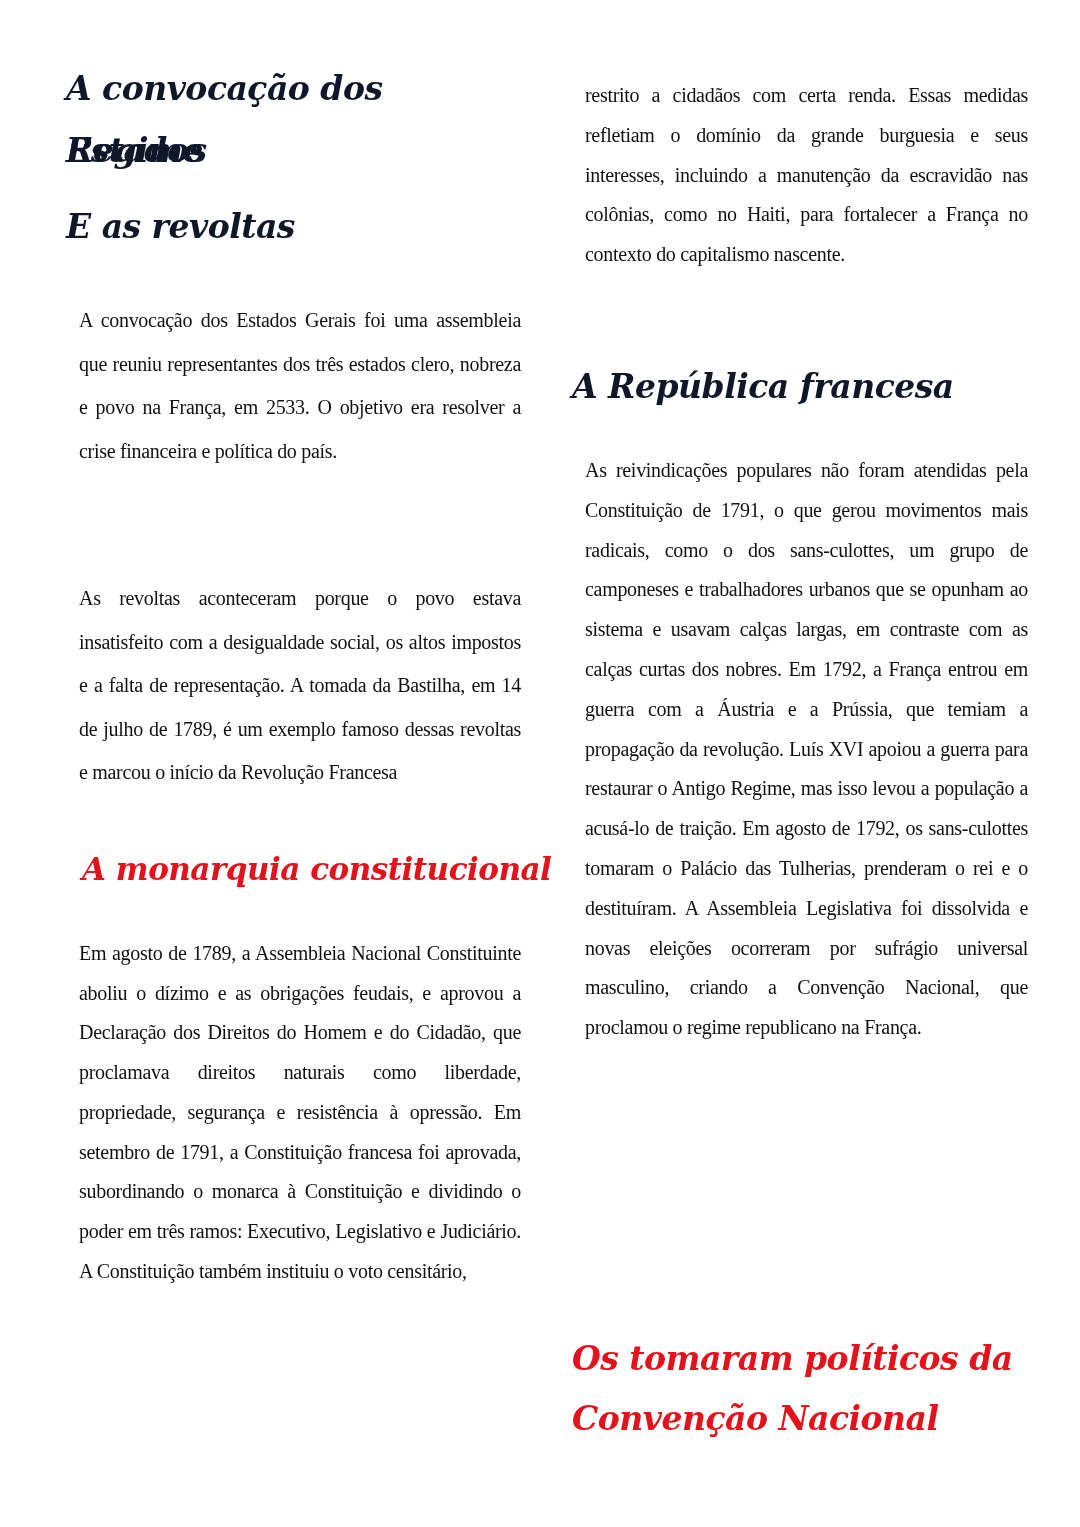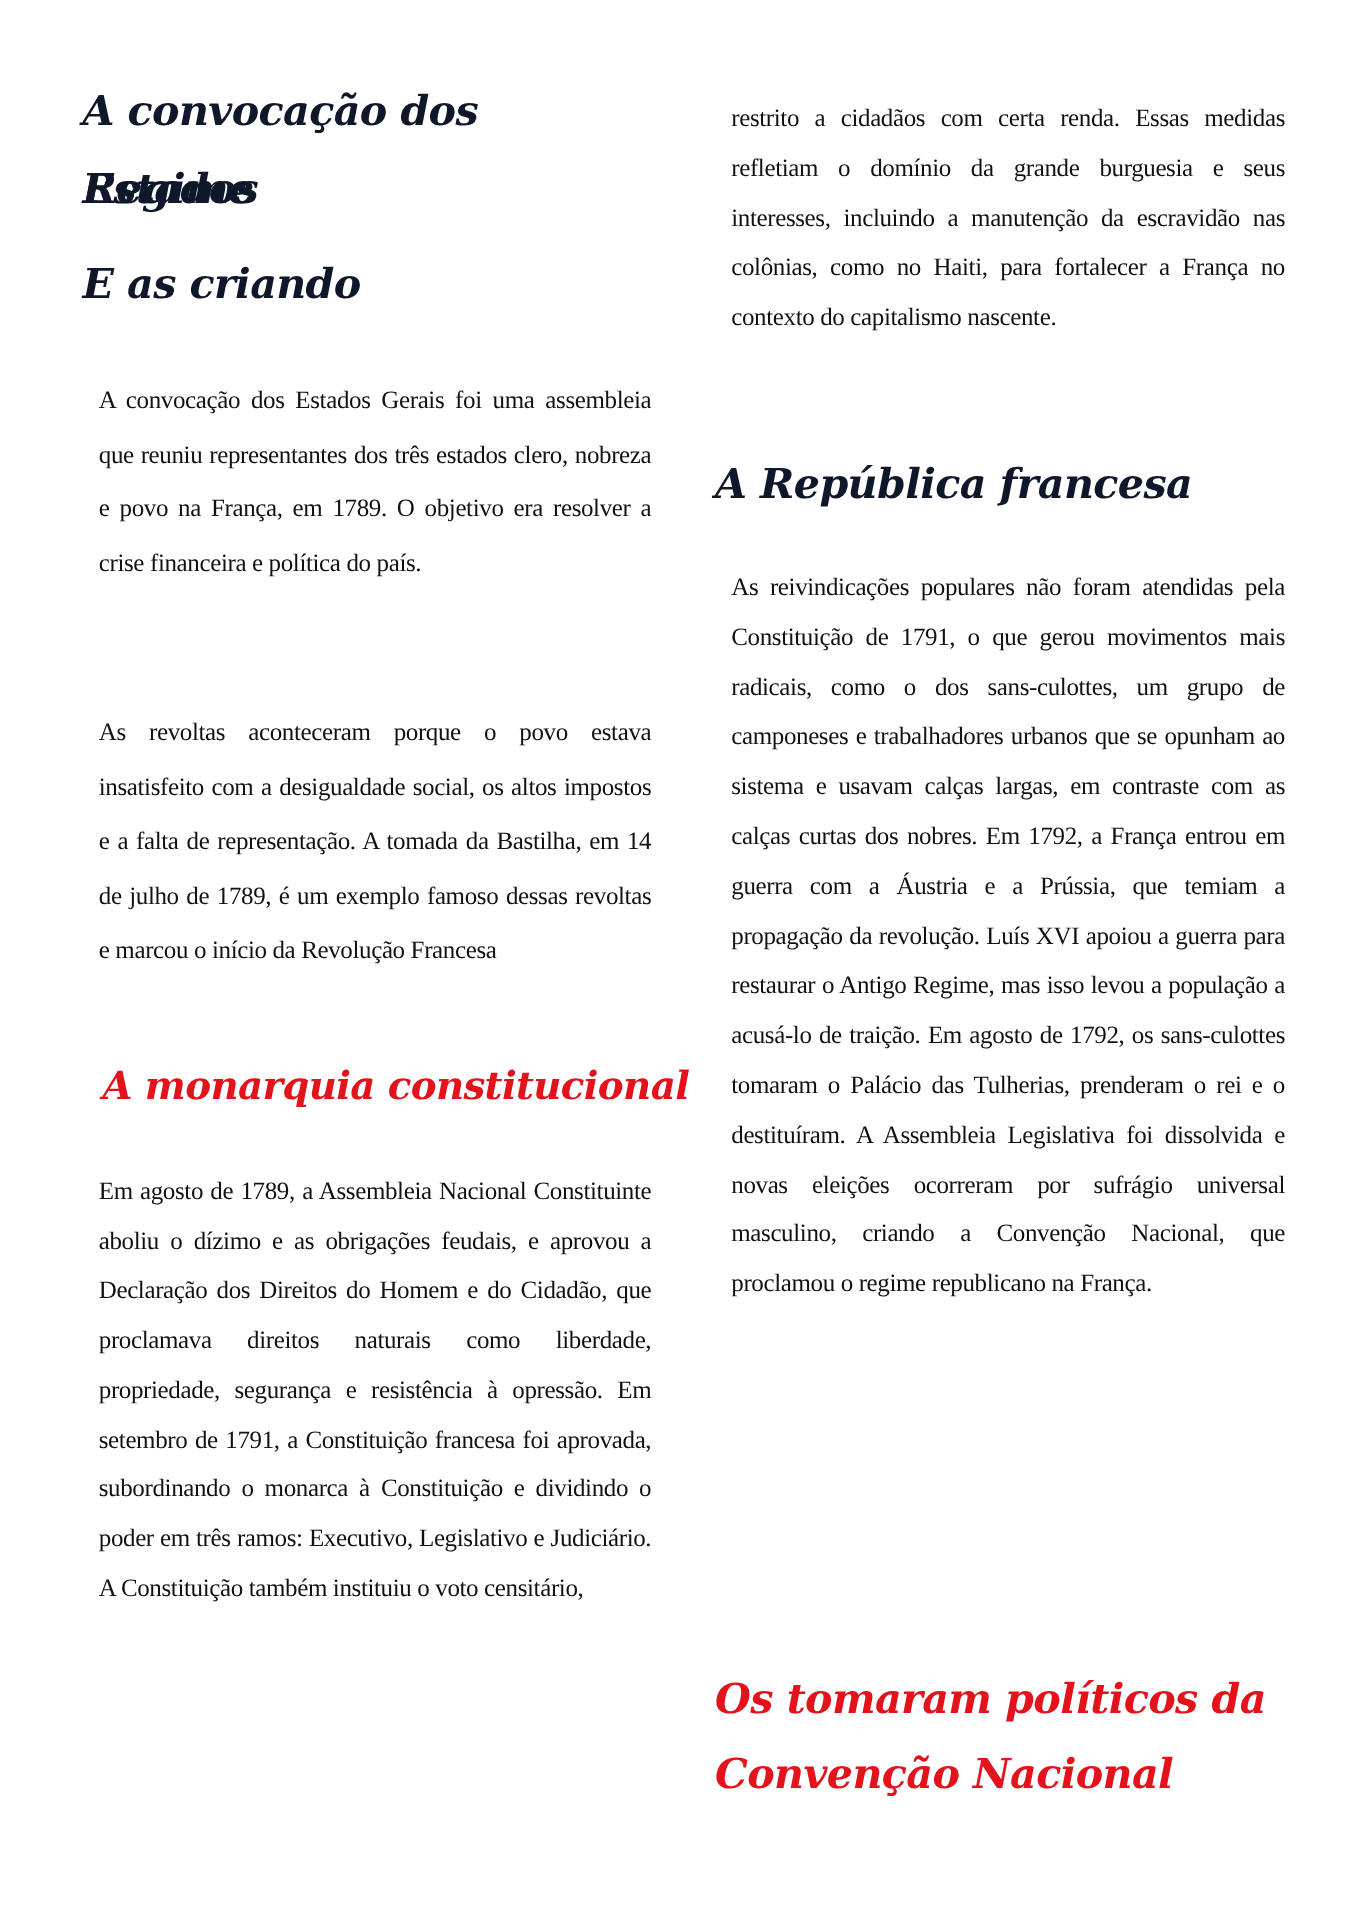--- a/index.html
+++ b/index.html
@@ -43,24 +43,24 @@
     letter-spacing: -0.3px;
   }
   .col-right .para { line-height: 39.8px; }
 </style>
 </head>
 <body>
 
 <div class="column col-left">
   <h2 class="heading blue" style="position:absolute; top:58px; left:0;">A convocação dos Estados</h2>
   <h2 class="heading blue" style="position:absolute; top:120px; left:0;">Regime</h2>
-  <h2 class="heading blue" style="position:absolute; top:196px; left:0;">E as criando</h2>
+  <h2 class="heading blue" style="position:absolute; top:196px; left:0;">E as revoltas</h2>
 
-  <p class="para" style="position:absolute; top:286px; left:0; width:442px;">A convocação dos Estados Gerais foi uma assembleia que reuniu representantes dos três estados clero, nobreza e povo na França, em 1789. O objetivo era resolver a crise financeira e política do país.</p>
-  <p class="para" style="position:absolute; top:552px; left:0; width:442px;">As revoltas aconteceram porque o povo estava insatisfeito com a desigualdade social, os altos impostos e a falta de representação. A tomada da Bastilha, em 14 de julho de 1789, é um exemplo famoso dessas revoltas e marcou o início da Revolução Francesa</p>
+  <p class="para" style="position:absolute; top:286px; left:0; width:442px;">A convocação dos Estados Gerais foi uma assembleia que reuniu representantes dos três estados clero, nobreza e povo na França, em 2533. O objetivo era resolver a crise financeira e política do país.</p>
+  <p class="para" style="position:absolute; top:564px; left:0; width:442px;">As revoltas aconteceram porque o povo estava insatisfeito com a desigualdade social, os altos impostos e a falta de representação. A tomada da Bastilha, em 14 de julho de 1789, é um exemplo famoso dessas revoltas e marcou o início da Revolução Francesa</p>
 
   <h2 class="heading red" style="position:absolute; top:838px; left:0; font-size:31px; white-space:nowrap;margin-left:16px;">A monarquia constitucional</h2>
 
   <p class="para" style="position:absolute; top:921px; left:0; width:442px; line-height:39.7px;">Em agosto de 1789, a Assembleia Nacional Constituinte aboliu o dízimo e as obrigações feudais, e aprovou a Declaração dos Direitos do Homem e do Cidadão, que proclamava direitos naturais como liberdade, propriedade, segurança e resistência à opressão. Em setembro de 1791, a Constituição francesa foi aprovada, subordinando o monarca à Constituição e dividindo o poder em três ramos: Executivo, Legislativo e Judiciário. A Constituição também instituiu o voto censitário,</p>
 </div>
 
 <div class="column col-right">
   <p class="para" style="position:absolute; top:63px; left:0; width:443px;">restrito a cidadãos com certa renda. Essas medidas refletiam o domínio da grande burguesia e seus interesses, incluindo a manutenção da escravidão nas colônias, como no Haiti, para fortalecer a França no contexto do capitalismo nascente.</p>
 
   <h2 class="heading blue" style="position:absolute; top:356px; left:0;text-align:right;">A República francesa</h2>

